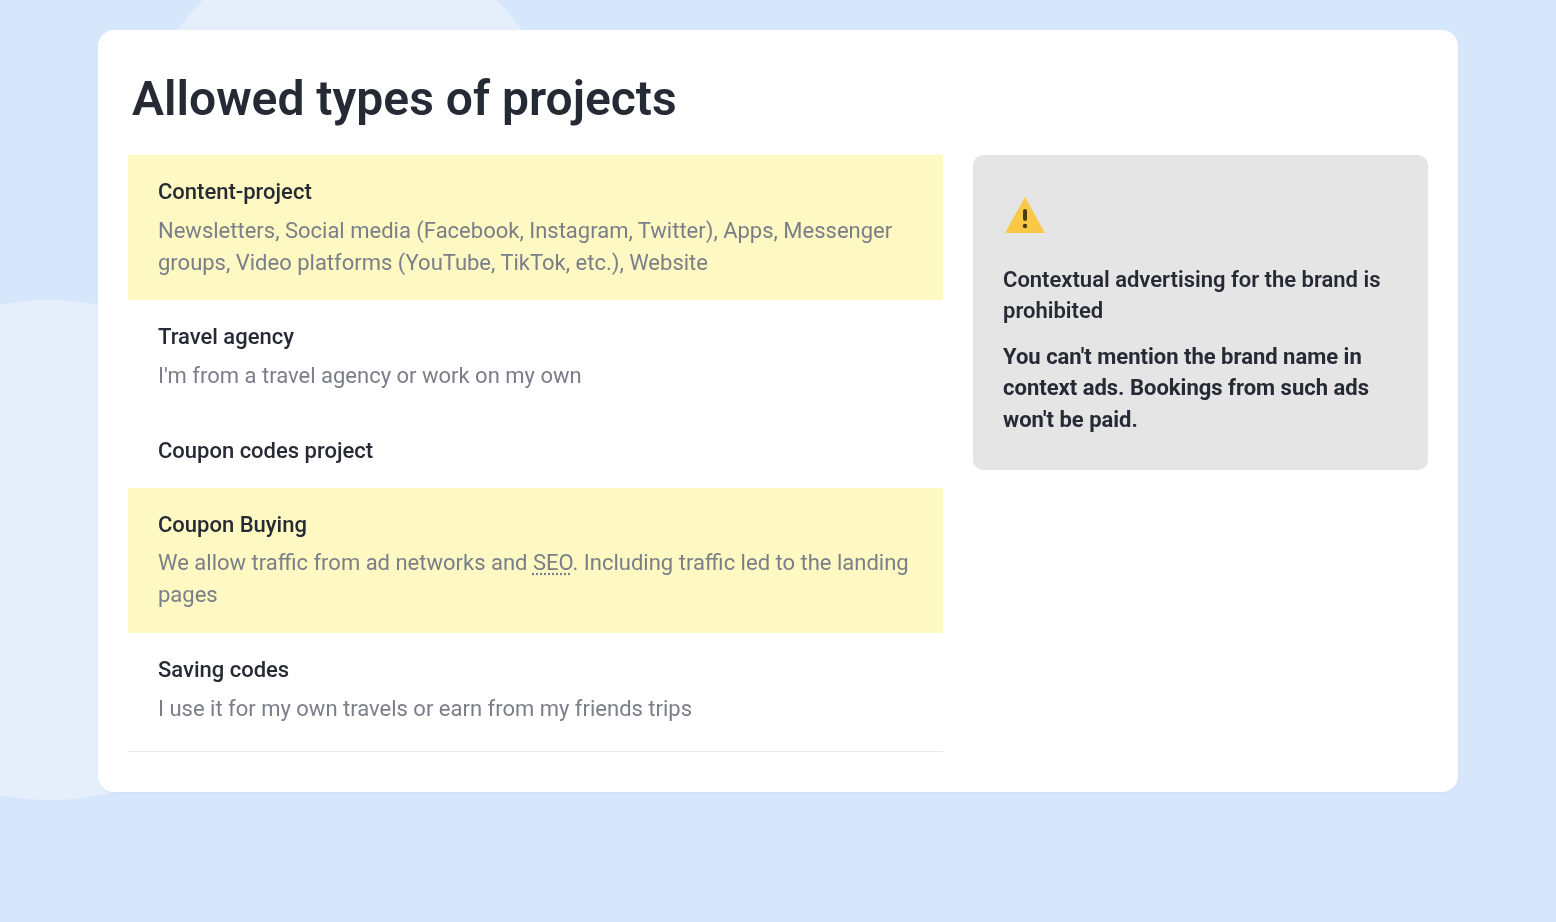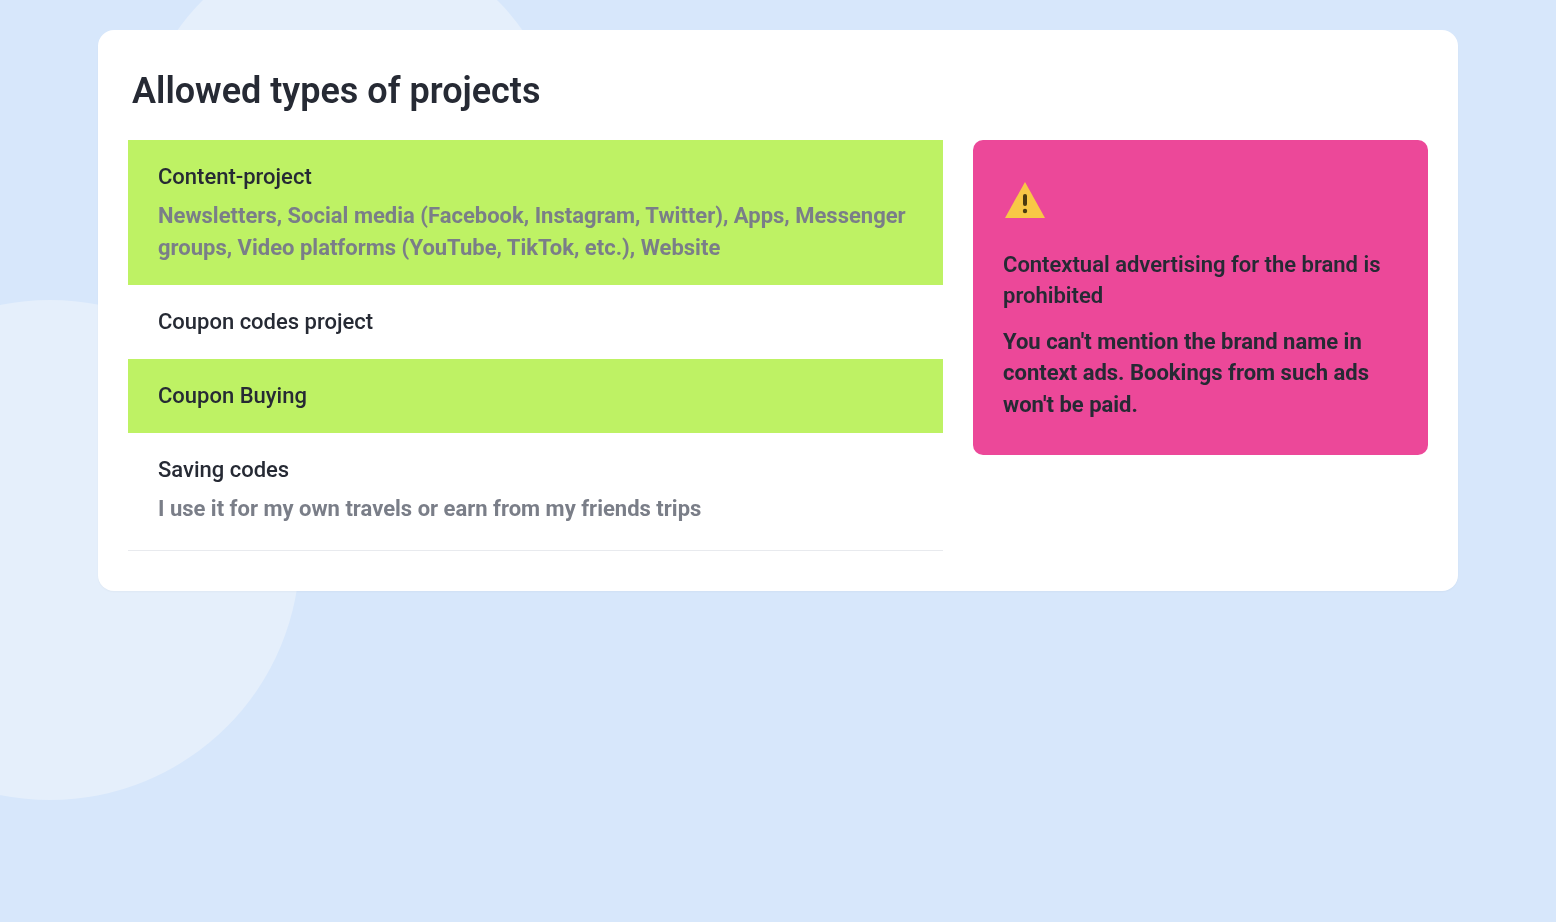--- a/index.html
+++ b/index.html
@@ -36,69 +36,69 @@
     position: relative;
     z-index: 1;
     background: #ffffff;
     border-radius: 16px;
     padding: 40px 30px 40px 30px;
     max-width: 1360px;
     margin: 0 auto;
     box-shadow: 0 1px 2px rgba(0,0,0,0.03);
   }
   .title {
-    font-size: 36px;
+    font-size: 48px;
     font-weight: 600;
     color: #262a34;
     margin-bottom: 28px;
     margin-left: 4px;
   }
   .content-row {
     display: flex;
     gap: 30px;
     align-items: flex-start;
   }
   .list {
     flex: 1;
     min-width: 0;
   }
   .item {
     padding: 22px 30px;
   }
   .item.shaded {
-    background: #bef264;
+    background: #fef9c3;
   }
   .item-title {
     font-size: 22px;
     font-weight: 500;
     color: #262a34;
     line-height: 1.35;
   }
   .item-desc {
     font-size: 22px;
-    font-weight: 700;
+    font-weight: 400;
     color: #7a7e88;
     line-height: 1.45;
     margin-top: 8px;
   }
   .item-desc abbr {
     text-decoration: underline dotted;
     text-underline-offset: 3px;
   }
   .divider {
     height: 1px;
     background: #e8eaee;
     margin: 4px 0 0 0;
   }
   .sidebar {
     width: 455px;
     flex-shrink: 0;
   }
   .warning-box {
-    background: #ec4899;
+    background: #e5e5e5;
     border-radius: 10px;
     padding: 40px 30px 34px 30px;
   }
   .warning-icon {
     margin-bottom: 26px;
   }
   .warning-title {
     font-size: 22px;
     font-weight: 600;
     color: #262a34;
@@ -123,28 +123,33 @@
 
   <div class="content-row">
 
     <div class="list">
 
       <div class="item shaded">
         <div class="item-title">Content-project</div>
         <div class="item-desc">Newsletters, Social media (Facebook, Instagram, Twitter), Apps, Messenger groups, Video platforms (YouTube, TikTok, etc.), Website</div>
       </div>
 
+      <div class="item">
+        <div class="item-title">Travel agency</div>
+        <div class="item-desc">I'm from a travel agency or work on my own</div>
+      </div>
 
 
       <div class="item">
         <div class="item-title">Coupon codes project</div>
       </div>
 
       <div class="item shaded">
         <div class="item-title">Coupon Buying</div>
+        <div class="item-desc"><span>We allow traffic from ad networks and </span><abbr>SEO</abbr><span>. Including traffic led to the landing pages</span></div>
       </div>
 
       <div class="item">
         <div class="item-title">Saving codes</div>
         <div class="item-desc">I use it for my own travels or earn from my friends trips</div>
       </div>
 
       <div class="divider"></div>
 
     </div>

